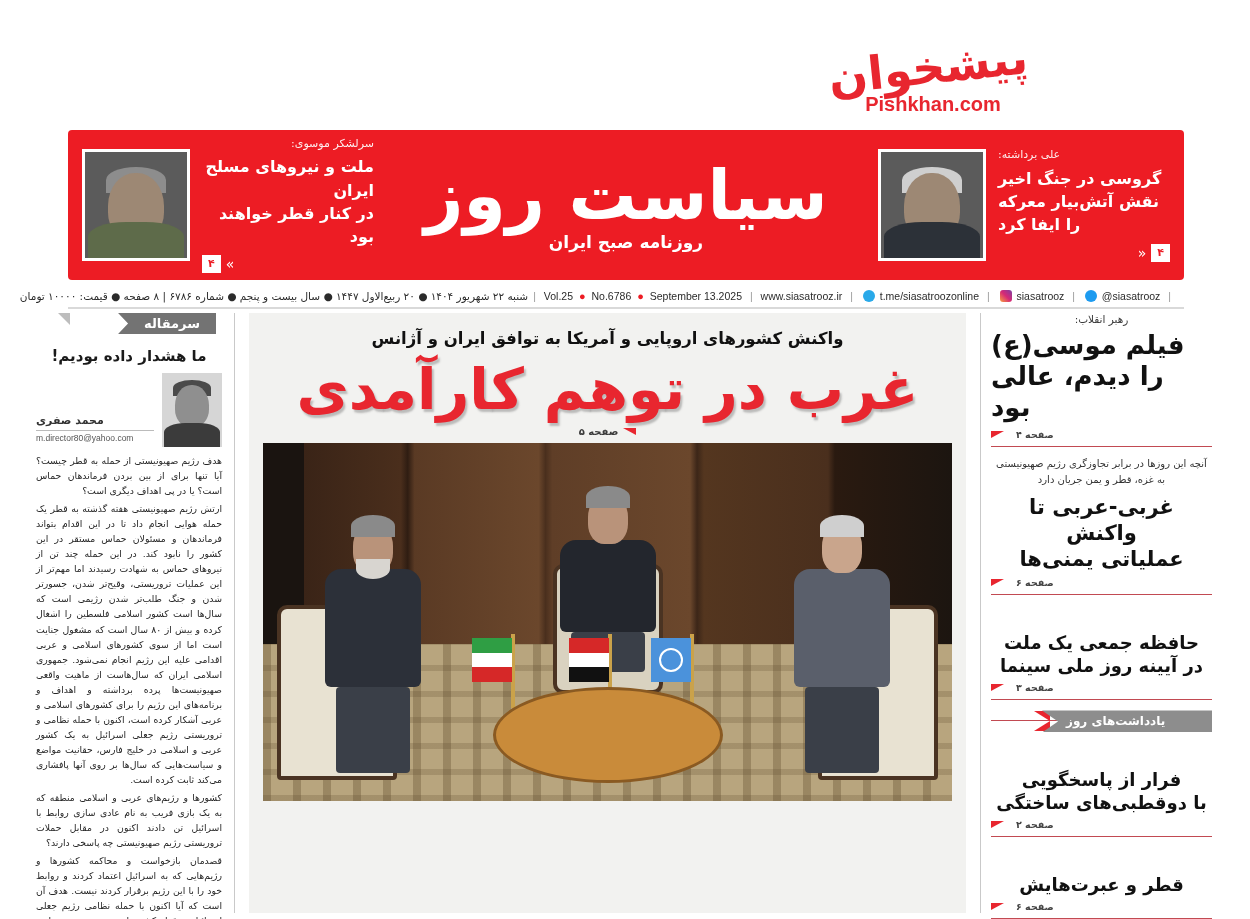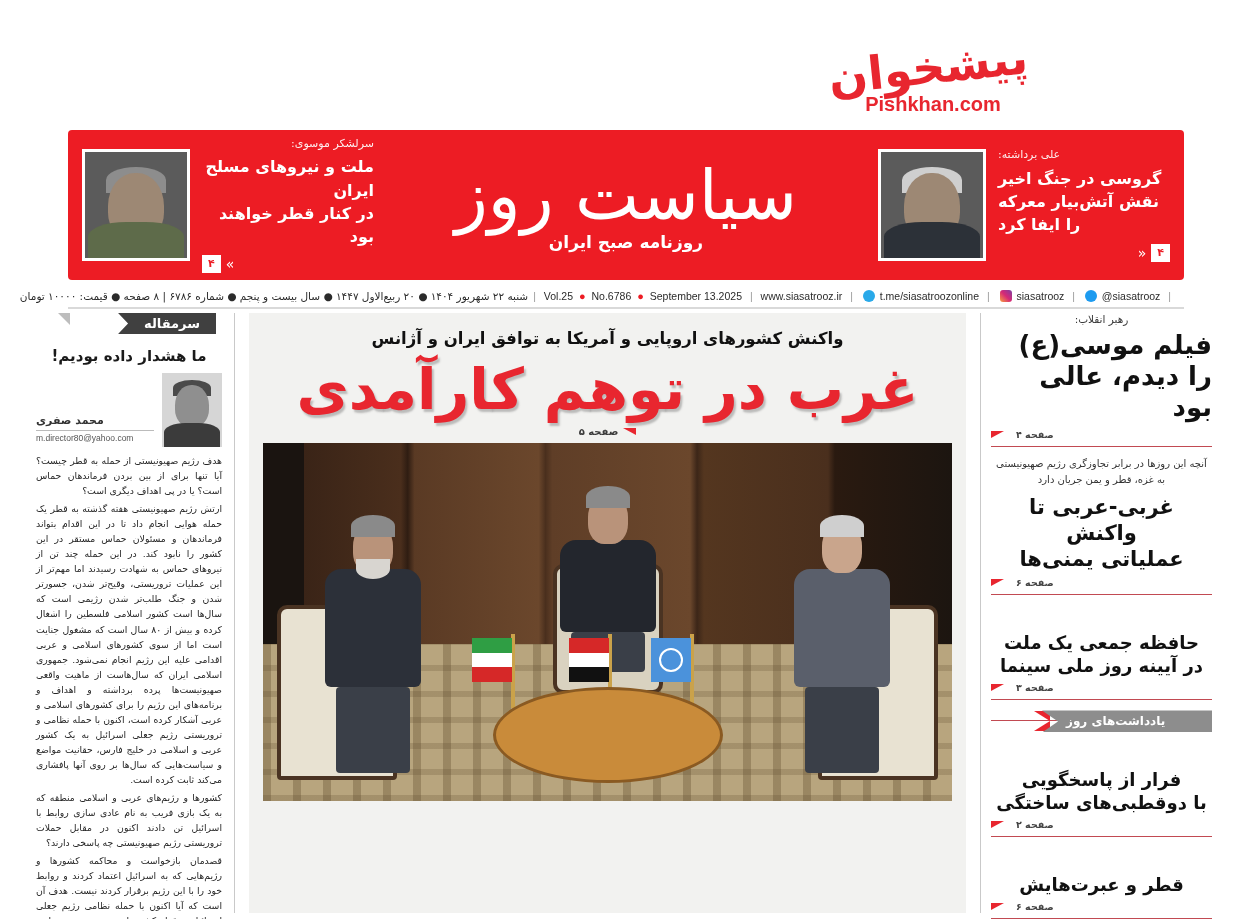--- a/index.html
+++ b/index.html
@@ -124,21 +124,21 @@
   .chev { color: #ffffff; font-size: 14px; }
 
   .mh-center {
     flex: 1;
     text-align: center;
     color: #ffffff;
     padding-bottom: 6px;
   }
   .mh-title {
     font-size: 68px;
-    font-weight: normal;
+    font-weight: bold;
     line-height: .95;
     letter-spacing: -1px;
     margin-top: 12px;
   }
   .mh-sub {
     font-size: 17px;
     margin-top: 4px;
     font-weight: bold;
   }
 
@@ -200,21 +200,21 @@
 
   
   .ed-flag {
     position: relative;
     height: 24px;
     margin-bottom: 10px;
   }
   .ed-flag .ribbon {
     position: absolute;
     right: 6px; top: 0;
-    background: #404040;
+    background: #737373;
     color: #fff;
     font-size: 13px;
     font-weight: bold;
     padding: 3px 16px 3px 26px;
     clip-path: polygon(0 0, 100% 0, 100% 100%, 0 100%, 10px 50%);
   }
   .ed-flag .fold {
     position: absolute;
     left: 22px; top: 0;
     width: 0; height: 0;
@@ -430,21 +430,21 @@
   
   .lc-kicker {
     font-size: 10.5px;
     color: #3a3a3a;
     text-align: center;
     margin-bottom: 5px;
   }
   .lc-item { margin-bottom: 6px; }
   .lc-head-xl {
     font-size: 26px; font-weight: bold;
-    text-align: right; line-height: 1.2;
+    text-align: left; line-height: 1.2;
     color: #111;
   }
   .lc-head-lg {
     font-size: 21px; font-weight: bold;
     text-align: center; line-height: 1.25;
     color: #111;
   }
   .lc-head-md {
     font-size: 18px; font-weight: bold;
     text-align: center; line-height: 1.28;

